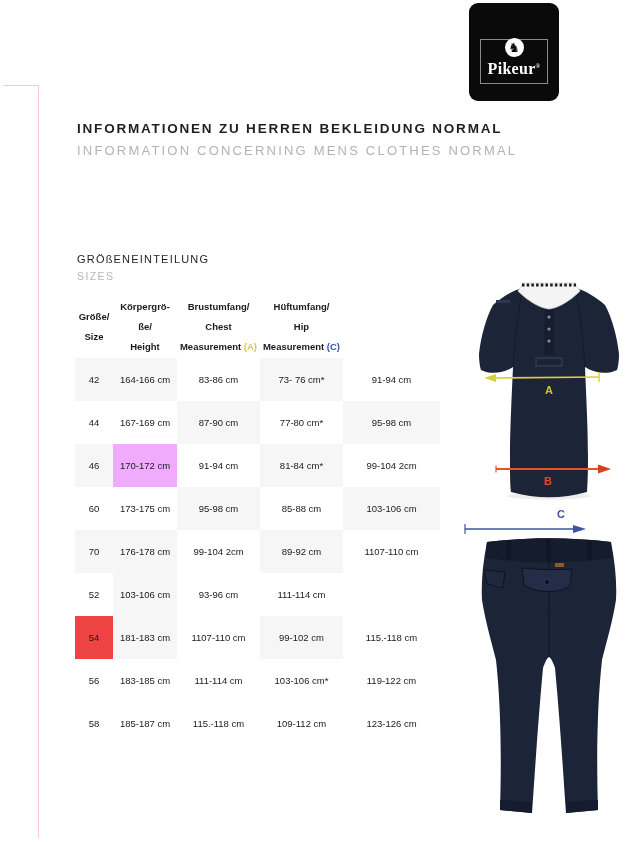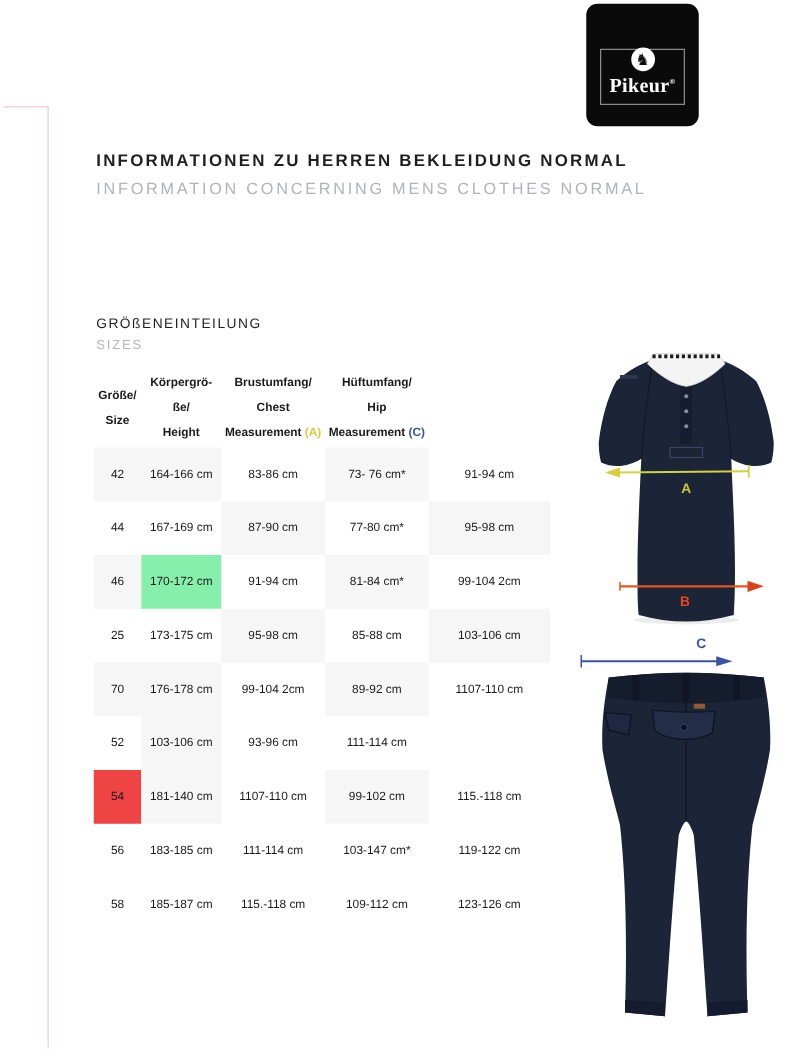--- a/index.html
+++ b/index.html
@@ -112,57 +112,57 @@
       </div>
       <div class="tr">
         <div class="td">44</div>
         <div class="td">167-169 cm</div>
         <div class="td" style="background: rgb(246, 246, 246);">87-90 cm</div>
         <div class="td">77-80 cm*</div>
         <div class="td" style="background: rgb(246, 246, 246);">95-98 cm</div>
       </div>
       <div class="tr">
         <div class="td" style="background: rgb(246, 246, 246);">46</div>
-        <div class="td" style="background: #86efac;">170-172 cm</div>
+        <div class="td" style="background: #f0abfc;">170-172 cm</div>
         <div class="td">91-94 cm</div>
         <div class="td" style="background: rgb(246, 246, 246);">81-84 cm*</div>
         <div class="td">99-104 2cm</div>
       </div>
       <div class="tr">
-        <div class="td">25</div>
+        <div class="td">60</div>
         <div class="td">173-175 cm</div>
         <div class="td" style="background: rgb(246, 246, 246);">95-98 cm</div>
         <div class="td">85-88 cm</div>
         <div class="td" style="background: rgb(246, 246, 246);">103-106 cm</div>
       </div>
       <div class="tr">
         <div class="td" style="background: rgb(246, 246, 246);">70</div>
         <div class="td" style="background: rgb(246, 246, 246);">176-178 cm</div>
         <div class="td">99-104 2cm</div>
         <div class="td" style="background: rgb(246, 246, 246);">89-92 cm</div>
         <div class="td">1107-110 cm</div>
       </div>
       <div class="tr">
         <div class="td">52</div>
         <div class="td" style="background: rgb(246, 246, 246);">103-106 cm</div>
         <div class="td">93-96 cm</div>
         <div class="td">111-114 cm</div>
       </div>
       <div class="tr">
         <div class="td" style="background: #ef4444;">54</div>
-        <div class="td" style="background: rgb(246, 246, 246);">181-140 cm</div>
+        <div class="td" style="background: rgb(246, 246, 246);">181-183 cm</div>
         <div class="td">1107-110 cm</div>
         <div class="td" style="background: rgb(246, 246, 246);">99-102 cm</div>
         <div class="td">115.-118 cm</div>
       </div>
       <div class="tr">
         <div class="td">56</div>
         <div class="td">183-185 cm</div>
         <div class="td">111-114 cm</div>
-        <div class="td">103-147 cm*</div>
+        <div class="td">103-106 cm*</div>
         <div class="td">119-122 cm</div>
       </div>
       <div class="tr">
         <div class="td">58</div>
         <div class="td">185-187 cm</div>
         <div class="td">115.-118 cm</div>
         <div class="td">109-112 cm</div>
         <div class="td">123-126 cm</div>
       </div>
     </div>

